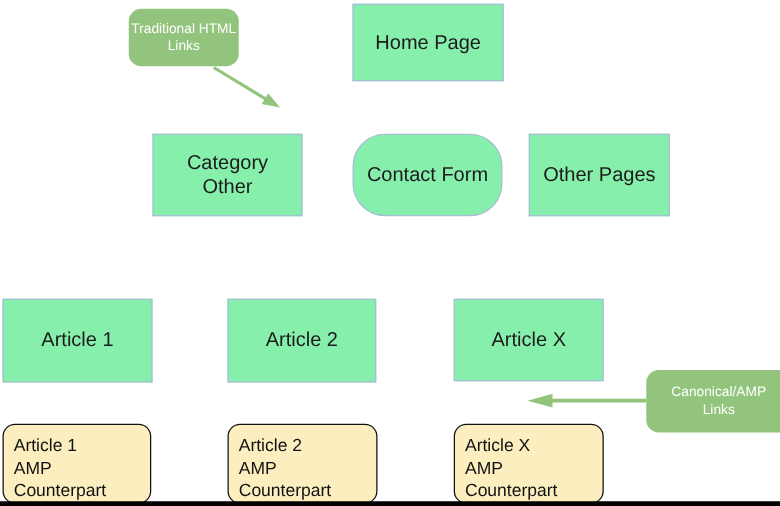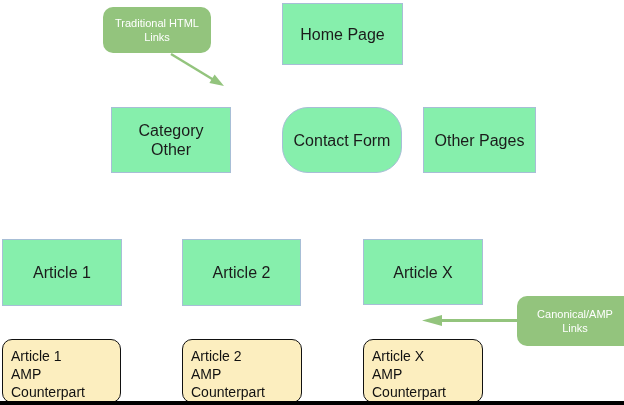--- a/index.html
+++ b/index.html
@@ -43,30 +43,30 @@
     background: #93c47d;
     border-radius: 10px;
     color: #ffffff;
     font-size: 11px;
     line-height: 14px;
   }
   .ln { display: block; white-space: nowrap; }
 
   
   #home      { left: 282px; top: 3px;   width: 121px; height: 62px; }
-  #category  { left: 111px; top: 107px; width: 120px; height: 66px; }
+  #category  { left: 122px; top: 107px; width: 120px; height: 66px; }
   #contact   { left: 282px; top: 107px; width: 120px; height: 66px; border-radius: 26px; }
   #other     { left: 423px; top: 107px; width: 113px; height: 66px; }
   #article1  { left: 2px;   top: 239px; width: 120px; height: 67px; }
   #article2  { left: 182px; top: 239px; width: 119px; height: 67px; }
   #articleX  { left: 363px; top: 239px; width: 120px; height: 66px; }
   #amp1      { left: 2px;   top: 339px; width: 119px; height: 64px; }
   #amp2      { left: 182px; top: 339px; width: 120px; height: 64px; }
   #ampX      { left: 363px; top: 339px; width: 120px; height: 64px; }
-  #callout-traditional { left: 103px; top: 7px;   width: 108px; height: 46px; }
+  #callout-traditional { left: 103px; top: 7px;   width: 88px; height: 46px; }
   #callout-canonical   { left: 517px; top: 296px; width: 116px; height: 50px; }
 
   #arrow-layer {
     position: absolute;
     left: 0; top: 0;
     width: 624px; height: 405px;
     pointer-events: none;
   }
   #bottom-bar {
     position: absolute;

